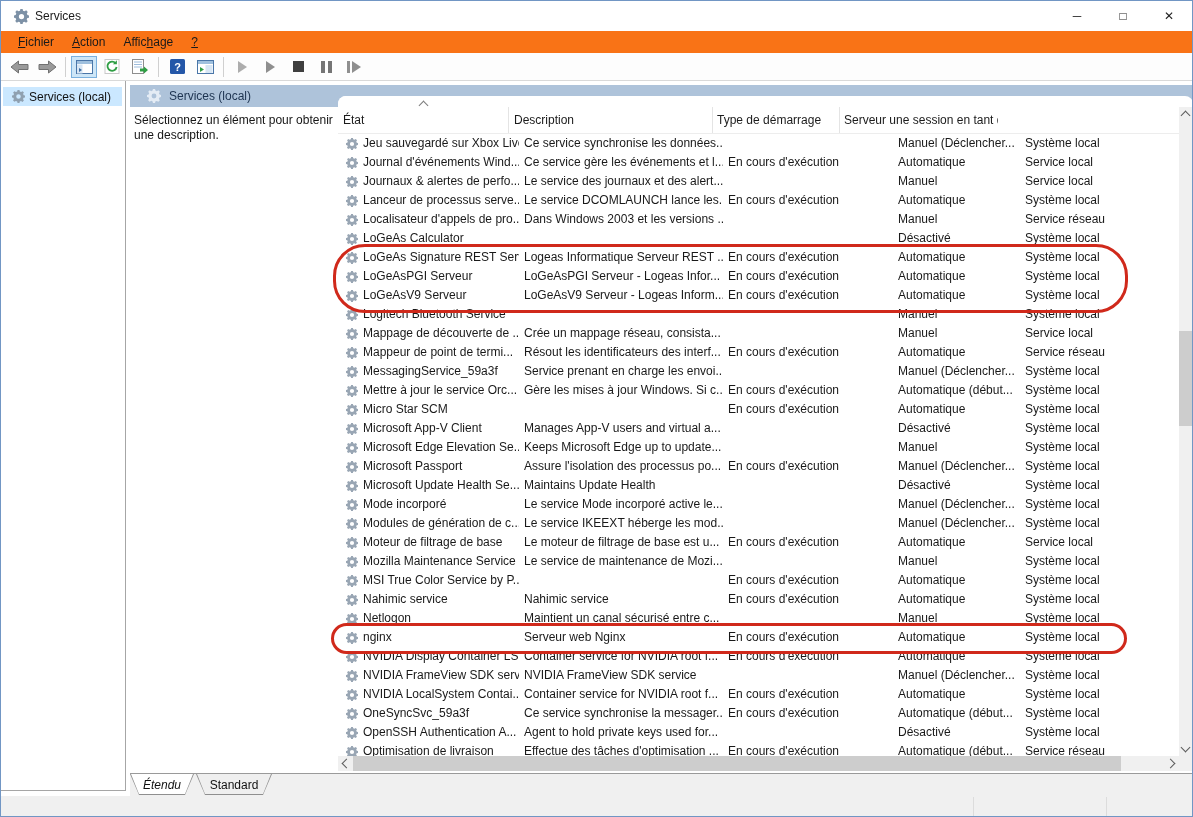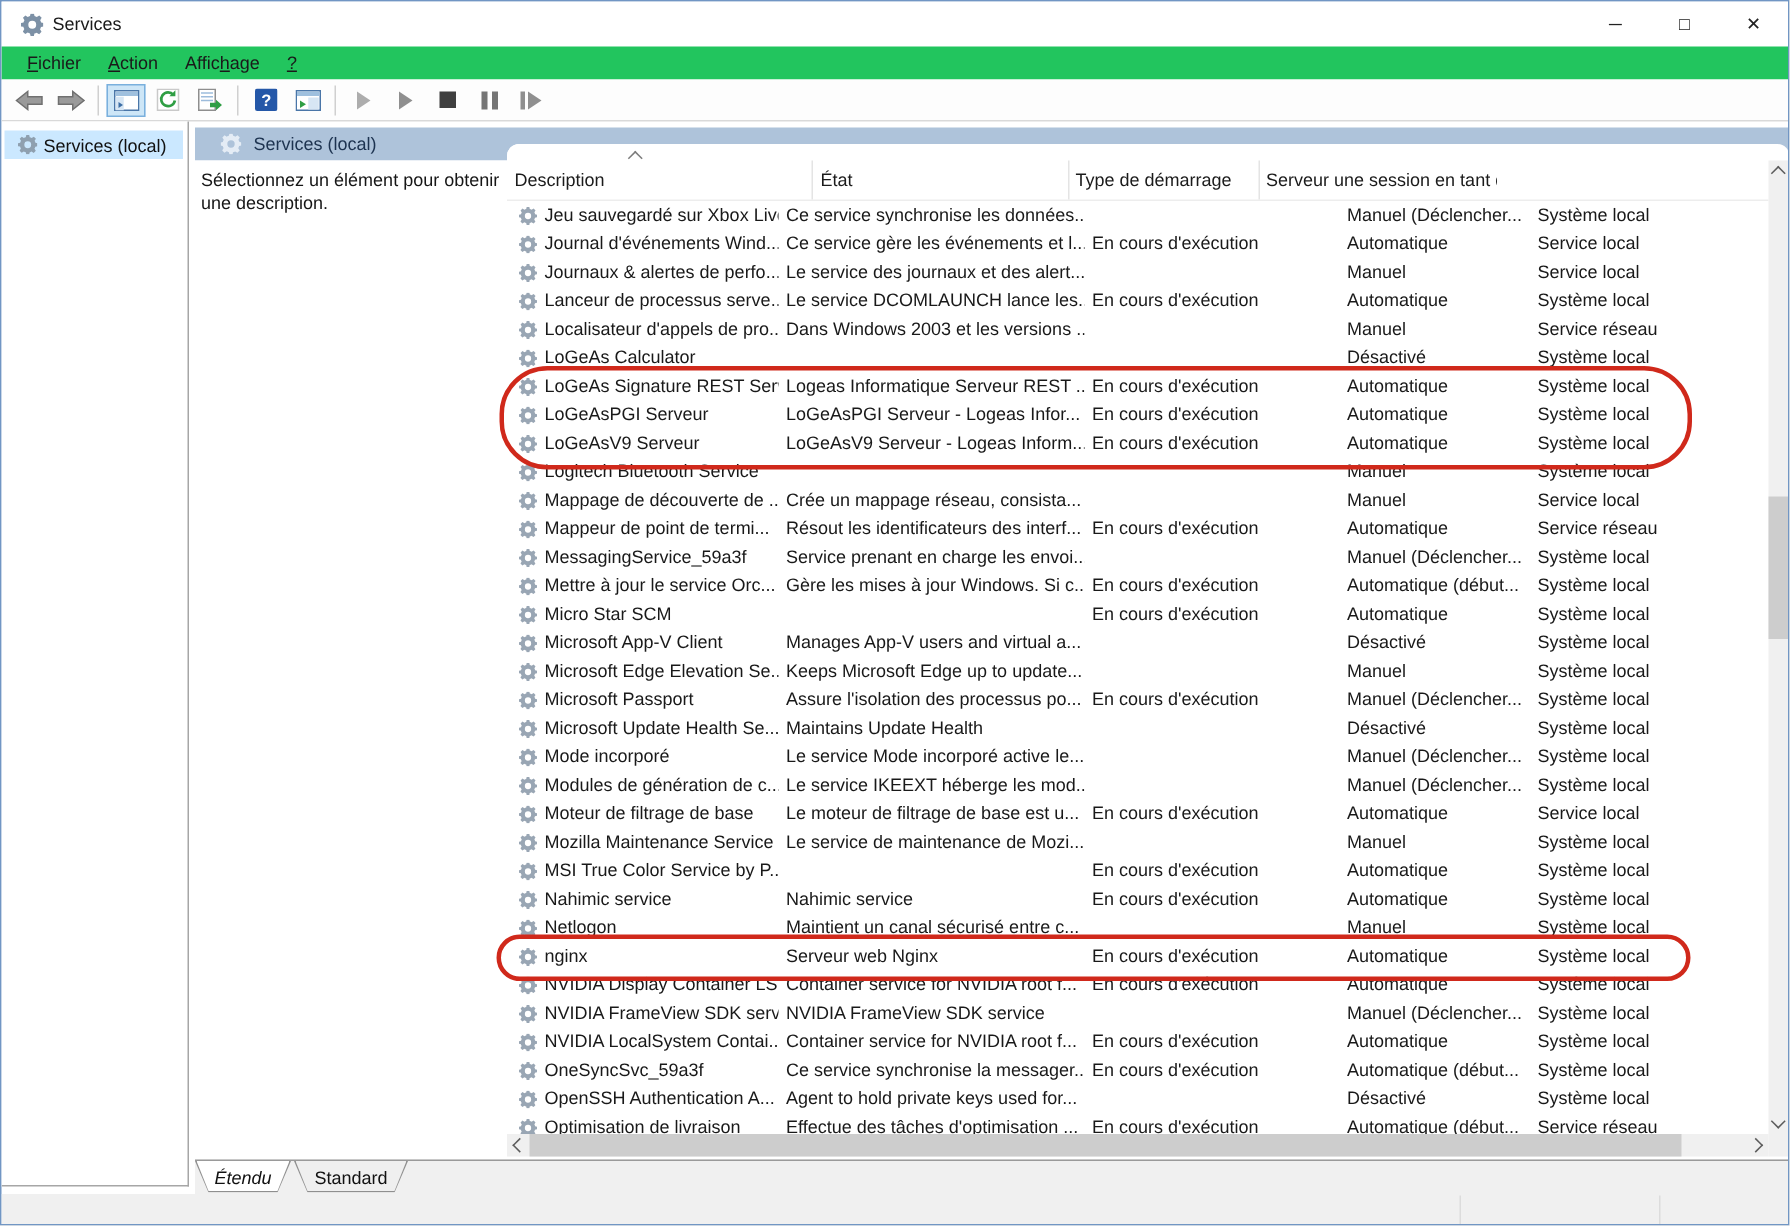--- a/index.html
+++ b/index.html
@@ -7,21 +7,21 @@
   #window{position:relative;width:1193px;height:817px;background:#fff;border:1px solid #7196c4;overflow:hidden;}
 
   
   .titlebar{position:absolute;left:0;top:0;width:100%;height:30px;background:#fff;display:flex;align-items:center;}
   .titlebar-icon{position:absolute;left:13px;top:8px;color:#7d91a6;}
   .title-text{position:absolute;left:34px;top:8px;font-size:12px;color:#1a1a1a;}
   .win-controls{position:absolute;right:0;top:0;height:30px;display:flex;}
   .wc{width:46px;height:30px;display:flex;align-items:center;justify-content:center;font-size:12px;color:#222;cursor:default;}
 
   
-  .menubar{position:absolute;left:0;top:30px;width:100%;height:22px;background:#22c55e;display:flex;align-items:center;padding-left:8px;}
+  .menubar{position:absolute;left:0;top:30px;width:100%;height:22px;background:#f97316;display:flex;align-items:center;padding-left:8px;}
   .menu-item{font-size:12px;color:#1a1a1a;padding:2px 9px;}
   .menu-item .mkey{text-decoration:underline;}
 
   
   .toolbar{position:absolute;left:0;top:52px;width:100%;height:28px;background:#fdfdfd;border-bottom:1px solid #d9d9d9;display:flex;align-items:center;padding-left:4px;}
   .tb-btn{width:26px;height:22px;display:flex;align-items:center;justify-content:center;margin:0 1px;border:1px solid transparent;}
   .tb-btn.selected{background:#cde6f7;border:1px solid #7ab0dd;}
   .tb-sep{width:1px;height:20px;background:#d0d0d0;margin:0 4px;}
   .glyph-play{width:0;height:0;border-left:9px solid #8f8f8f;border-top:6px solid transparent;border-bottom:6px solid transparent;}
   .glyph-play.light{border-left-color:#adadad;}
@@ -219,22 +219,22 @@
       </svg>
     <span>Services (local)</span>
   </div>
 
   <div class="desc-panel">
     <div class="desc-hint">Sélectionnez un élément pour obtenir une description.</div>
   </div>
 
   <div class="list-panel">
     <div class="lv-header">
+      <div class="hcell col-status">État</div>
       <div class="hcell col-desc">Description</div>
-      <div class="hcell col-status">État</div>
       <div class="hcell col-type">Type de démarrage</div>
       <div class="hcell col-logon">Serveur une session en tant d</div>
     </div>
     <span class="sort-caret"></span>
     <div class="lv-rows">
   <div class="lv-row">
     <div class="cell col-name">
       <svg class="row-gear" width="12" height="12">
               <use href="#gear"></use>
             </svg>

